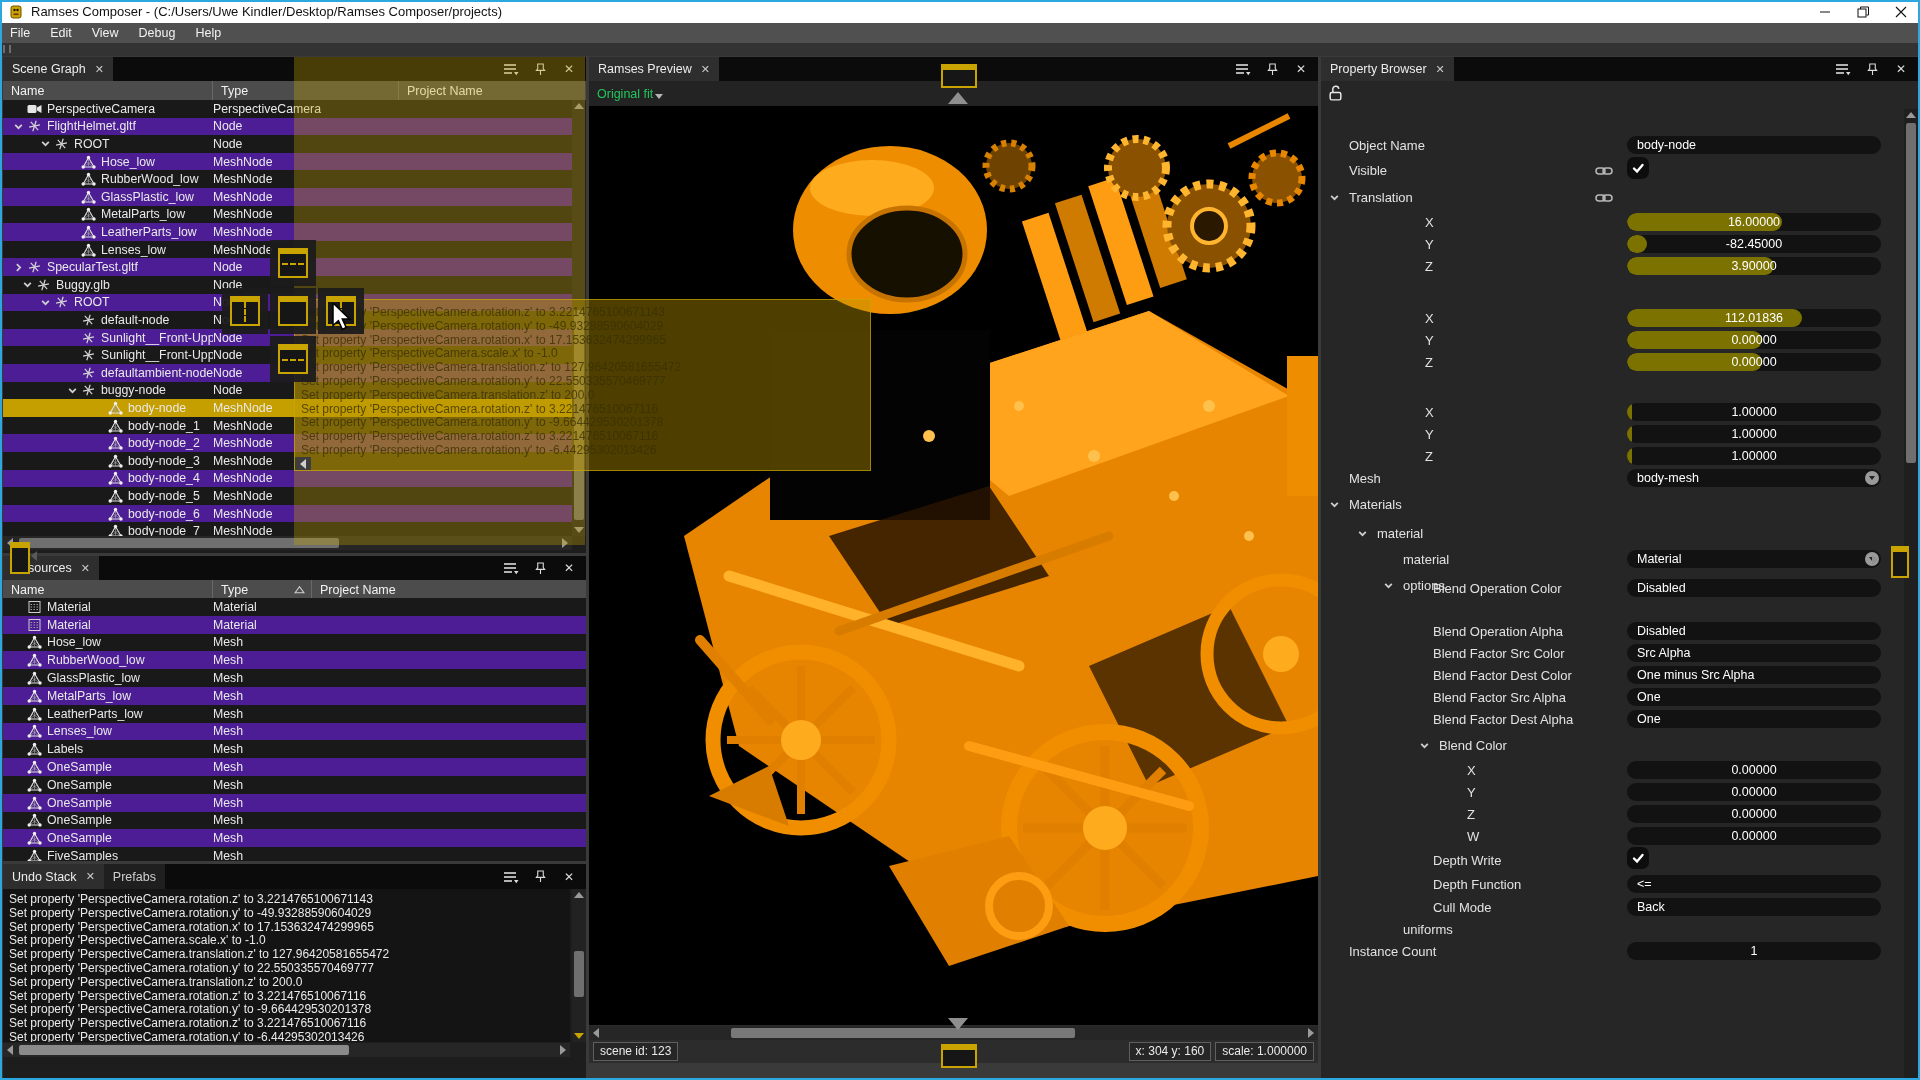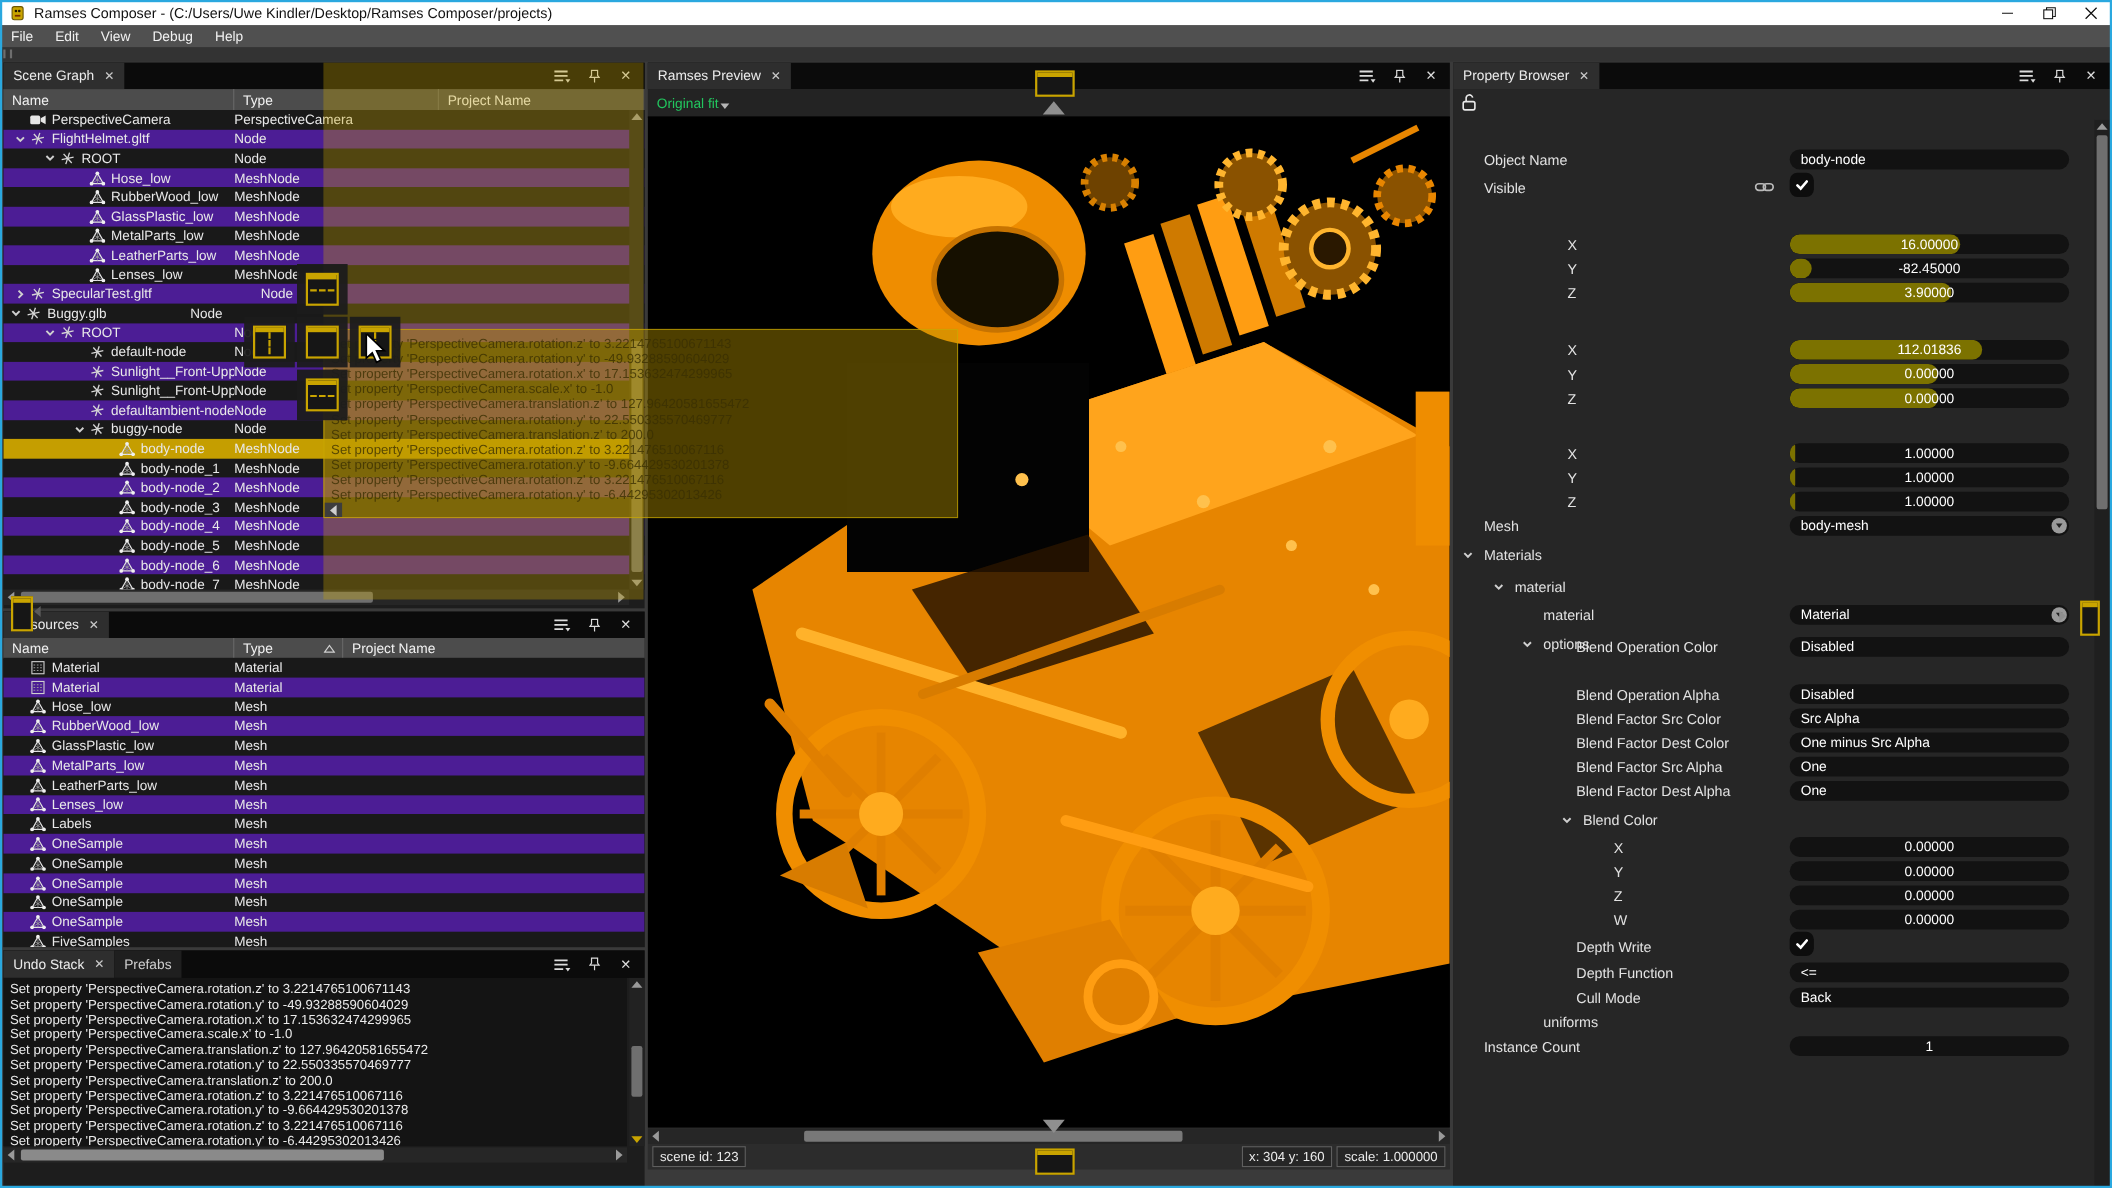--- a/index.html
+++ b/index.html
@@ -320,42 +320,42 @@
               <circle cx="7.5" cy="2.5" r="1.7" fill="#f0f0f0"></circle>
               <circle cx="13" cy="12" r="1.7" fill="#f0f0f0"></circle>
             </svg>
           </span>
           <span>Lenses_low</span>
         </div>
         <div class="ctype" style="width: 186px;">MeshNode</div>
         <div style="flex: 1 1 0%;"></div>
       </div>
       <div class="trow alt" style="top: 158.4px; height: 17.6px;">
-        <div class="cname" style="width: 234px; padding-left: 8px; align-items: center;">
+        <div class="cname" style="width: 210px; padding-left: 8px; align-items: center;">
           <span class="slot exp">
             <svg viewBox="0 0 10 10" width="11" height="11">
               <path d="M3.5 2 L6.5 5 L3.5 8" fill="none" stroke="#cfcfcf" stroke-width="1.6"></path>
             </svg>
           </span>
           <span class="slot ric">
             <svg viewBox="0 0 14 14">
               <g stroke="#d6d6d6" stroke-width="1.2" transform="rotate(18 7 7)">
                 <line x1="7" y1="1.5" x2="7" y2="12.5"></line>
                 <line x1="2.2" y1="4.2" x2="11.8" y2="9.8"></line>
                 <line x1="2.2" y1="9.8" x2="11.8" y2="4.2"></line>
               </g>
             </svg>
           </span>
           <span>SpecularTest.gltf</span>
         </div>
         <div class="ctype" style="width: 186px;">Node</div>
         <div style="flex: 1 1 0%;"></div>
       </div>
       <div class="trow" style="top: 176px; height: 17.6px;">
-        <div class="cname" style="width: 170px; padding-left: 4px;">
+        <div class="cname" style="width: 210px; padding-left: 17px;">
           <span class="slot exp">
             <svg viewBox="0 0 10 10" width="11" height="11">
               <path d="M2 3.5 L5 6.5 L8 3.5" fill="none" stroke="#cfcfcf" stroke-width="1.6"></path>
             </svg>
           </span>
           <span class="slot ric">
             <svg viewBox="0 0 14 14">
               <g stroke="#d6d6d6" stroke-width="1.2" transform="rotate(18 7 7)">
                 <line x1="7" y1="1.5" x2="7" y2="12.5"></line>
                 <line x1="2.2" y1="4.2" x2="11.8" y2="9.8"></line>
@@ -1154,20 +1154,36 @@
                 <rect x="1" y="3" width="9" height="6" rx="3"></rect>
                 <rect x="8" y="3" width="9" height="6" rx="3"></rect>
               </g>
             </svg></div>
           <div class="cbox">
             <svg viewBox="0 0 14 14" width="14" height="14">
               <path d="M3 7.5 L6 10.5 L11.5 4" fill="none" stroke="#fff" stroke-width="2.4" stroke-linecap="round"></path>
             </svg>
           </div>
         </div>
+        <div class="prow" style="top: 105px;">
+          <div class="plabel" style="margin-left: 28px;">
+            <span class="pchev" style="margin-left: -20px;">
+              <svg viewBox="0 0 10 10" width="11" height="11">
+                <path d="M2 3.5 L5 6.5 L8 3.5" fill="none" stroke="#cfcfcf" stroke-width="1.6"></path>
+              </svg>
+            </span>
+            <span>Translation</span>
+          </div>
+          <div class="linkico"><svg viewBox="0 0 18 12" width="18" height="12">
+              <g fill="none" stroke="#b9b9b9" stroke-width="1.5">
+                <rect x="1" y="3" width="9" height="6" rx="3"></rect>
+                <rect x="8" y="3" width="9" height="6" rx="3"></rect>
+              </g>
+            </svg></div>
+        </div>
         <div class="prow" style="top: 130px;">
           <div class="plabel" style="margin-left: 104px;">
             <span>X</span>
           </div>
           <div class="pctrl">
             <div class="pill">
               <div class="fill" style="width: 61%;"></div>
               <div class="val">16.00000</div>
             </div>
           </div>

